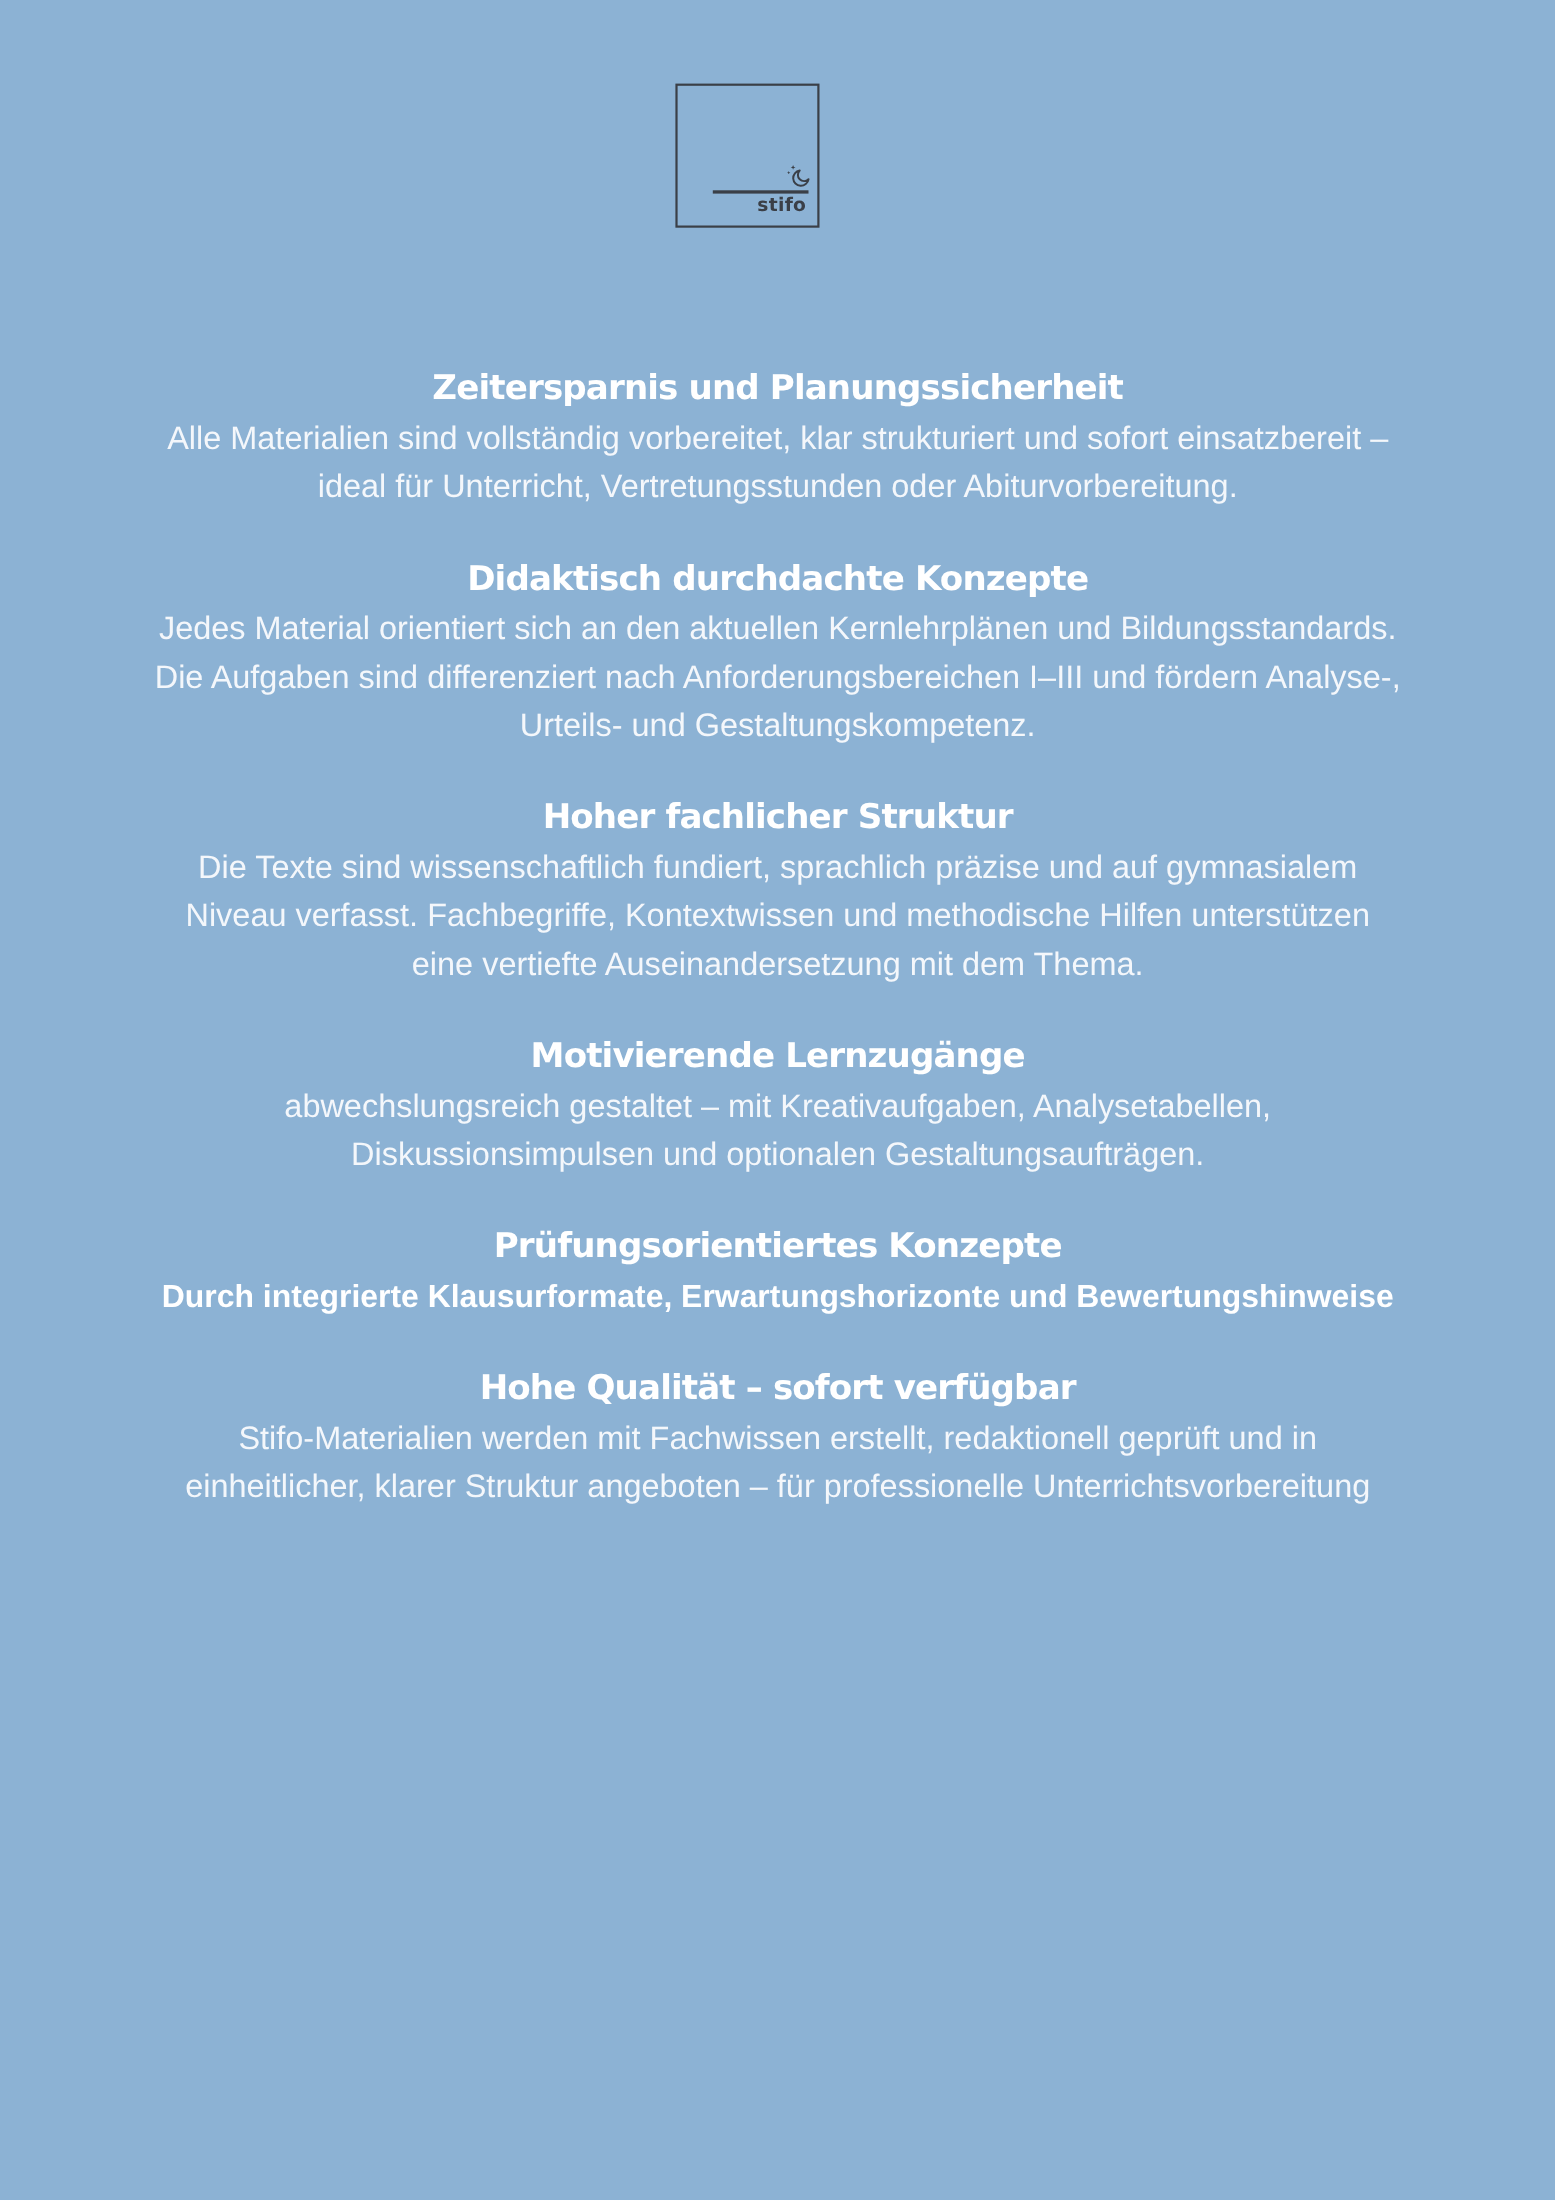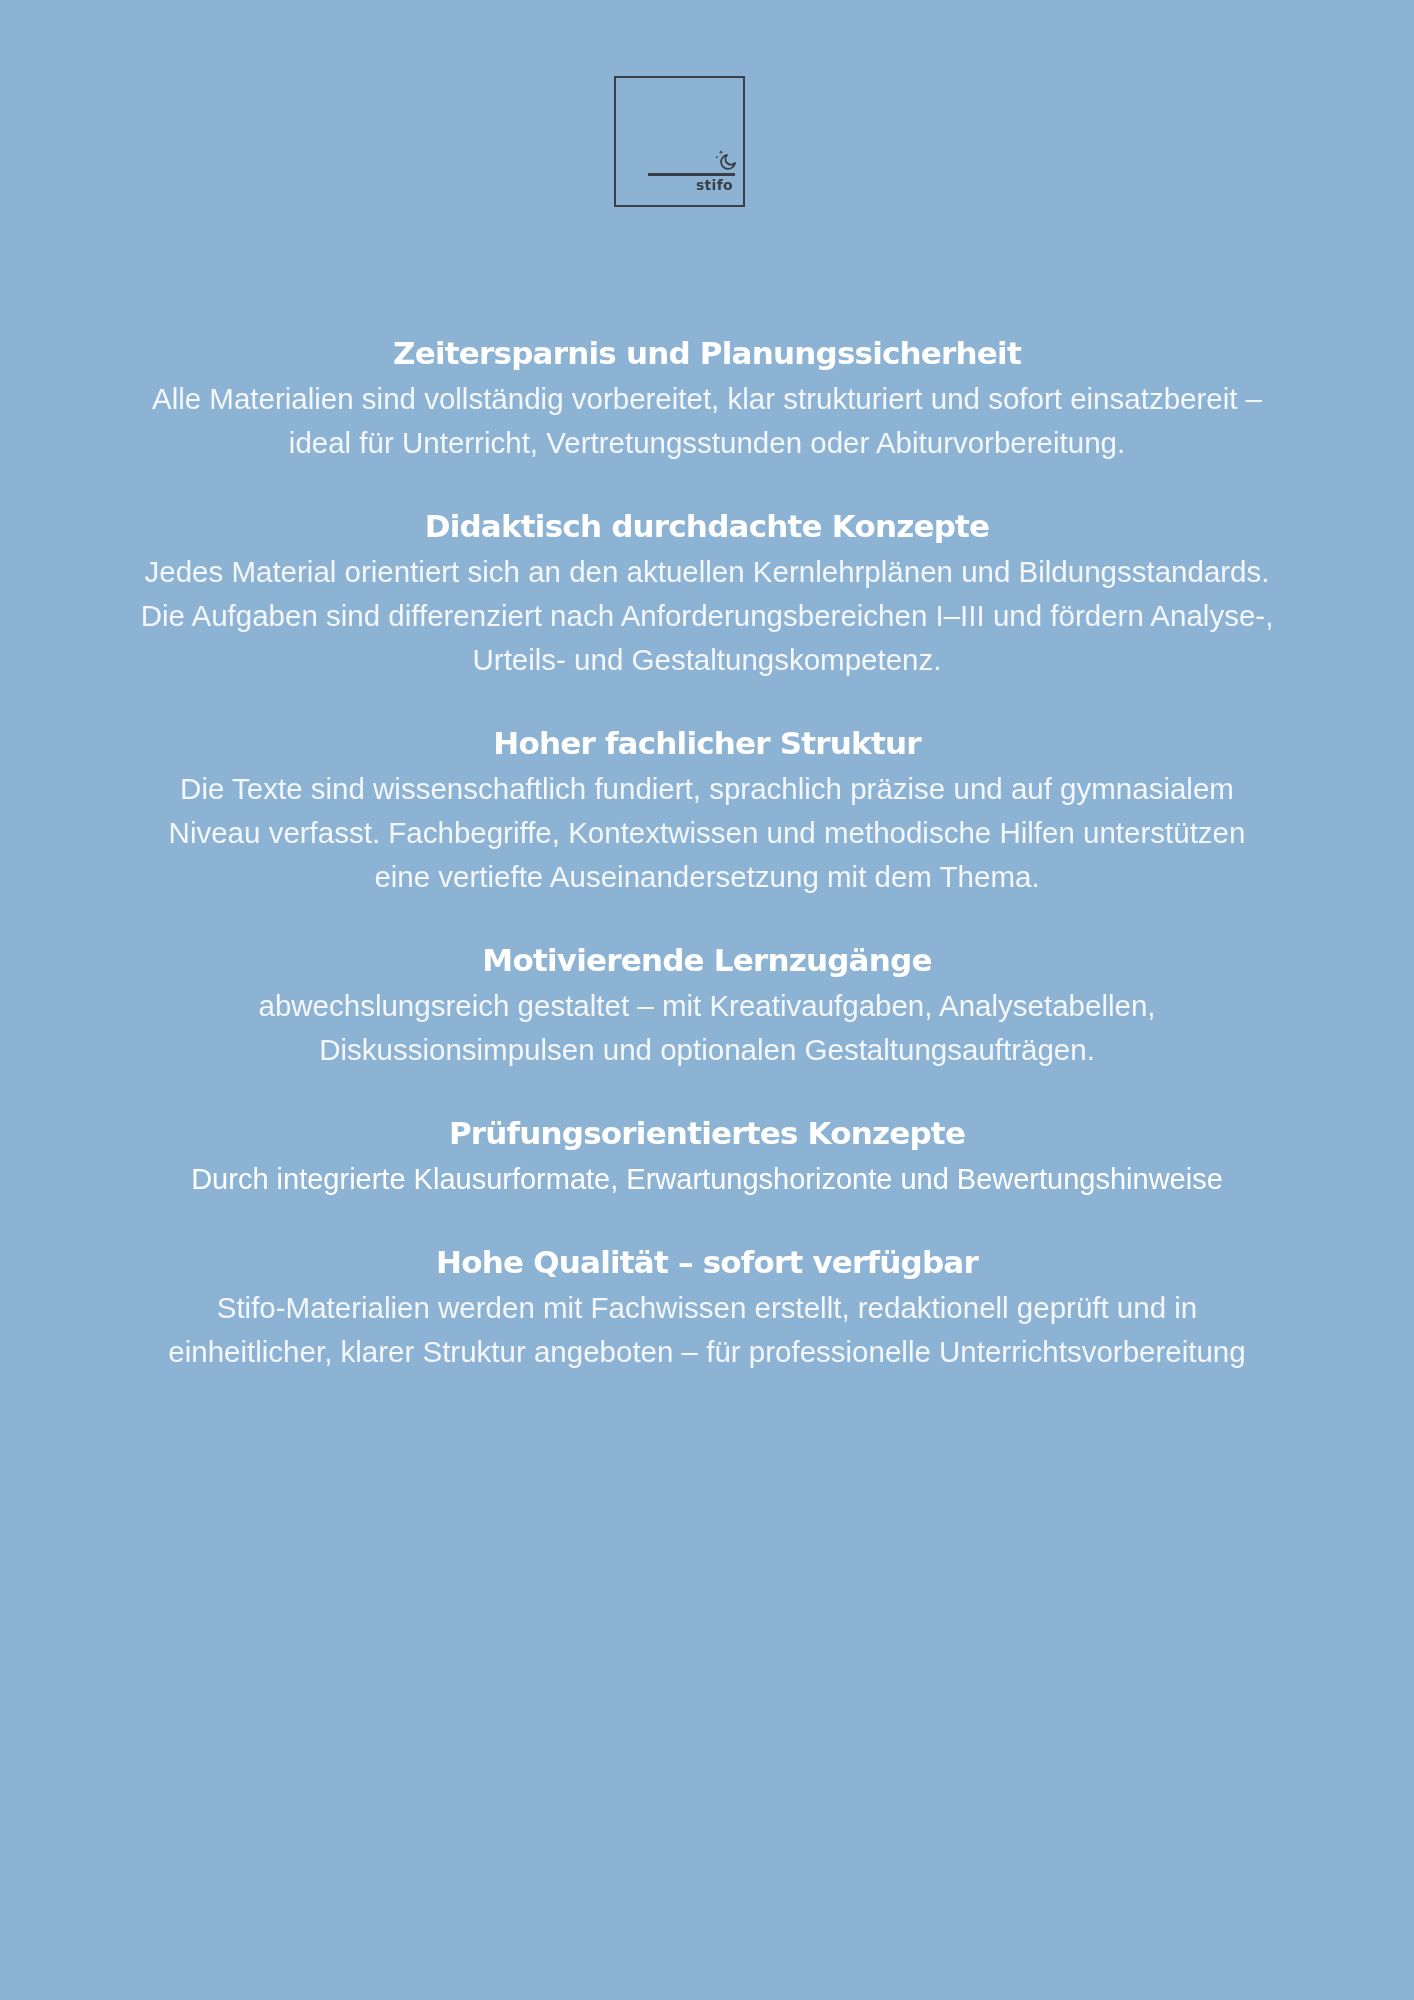--- a/index.html
+++ b/index.html
@@ -38,21 +38,21 @@
       top: 70px;
       width: 24px;
       height: 24px;
     }
     .logo .brand {
       position: absolute;
       right: 10px;
       top: 99px;
       font-family: "DejaVu Sans", sans-serif;
       font-weight: bold;
-      font-size: 14px;
+      font-size: 17px;
       color: #3a3f47;
       letter-spacing: 0.3px;
     }
     .content {
       position: absolute;
       left: 0;
       top: 329px;
       width: 1414px;
       text-align: center;
     }
@@ -74,21 +74,21 @@
       font-size: 29.5px;
       line-height: 44px;
       color: #f4f7fb;
       padding: 0 30px;
     }
     .section p .ln {
       display: block;
       white-space: nowrap;
     }
     .section.bold p {
-      font-weight: normal;
+      font-weight: bold;
       font-size: 29px;
       color: #ffffff;
     }
   </style>
 </head>
 <body>
 
 <div class="logo">
   <svg class="moon" viewBox="0 0 24 24" width="24" height="24">
     <path d="M13 7 A7 7 0 1 0 21 15 A5.5 5.5 0 0 1 13 7 Z" fill="none" stroke="#3a3f47" stroke-width="1.8" stroke-linejoin="round"></path>

